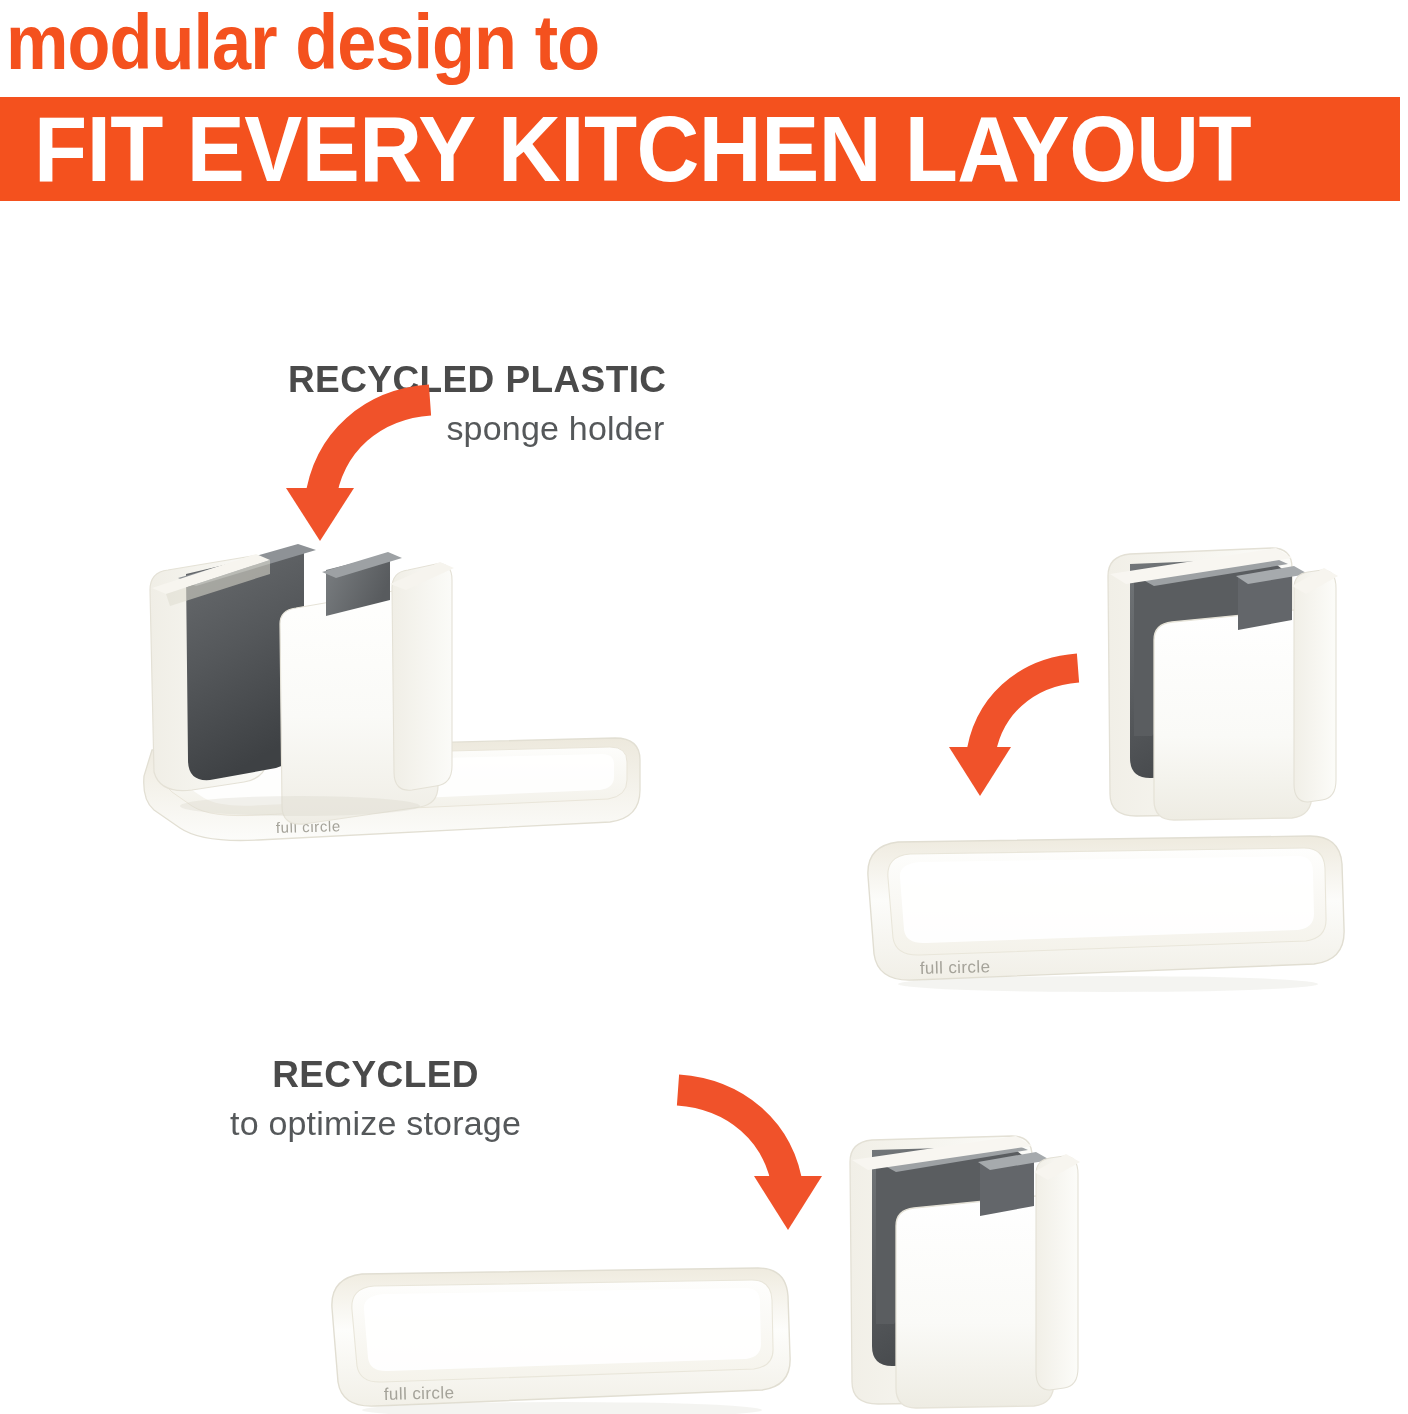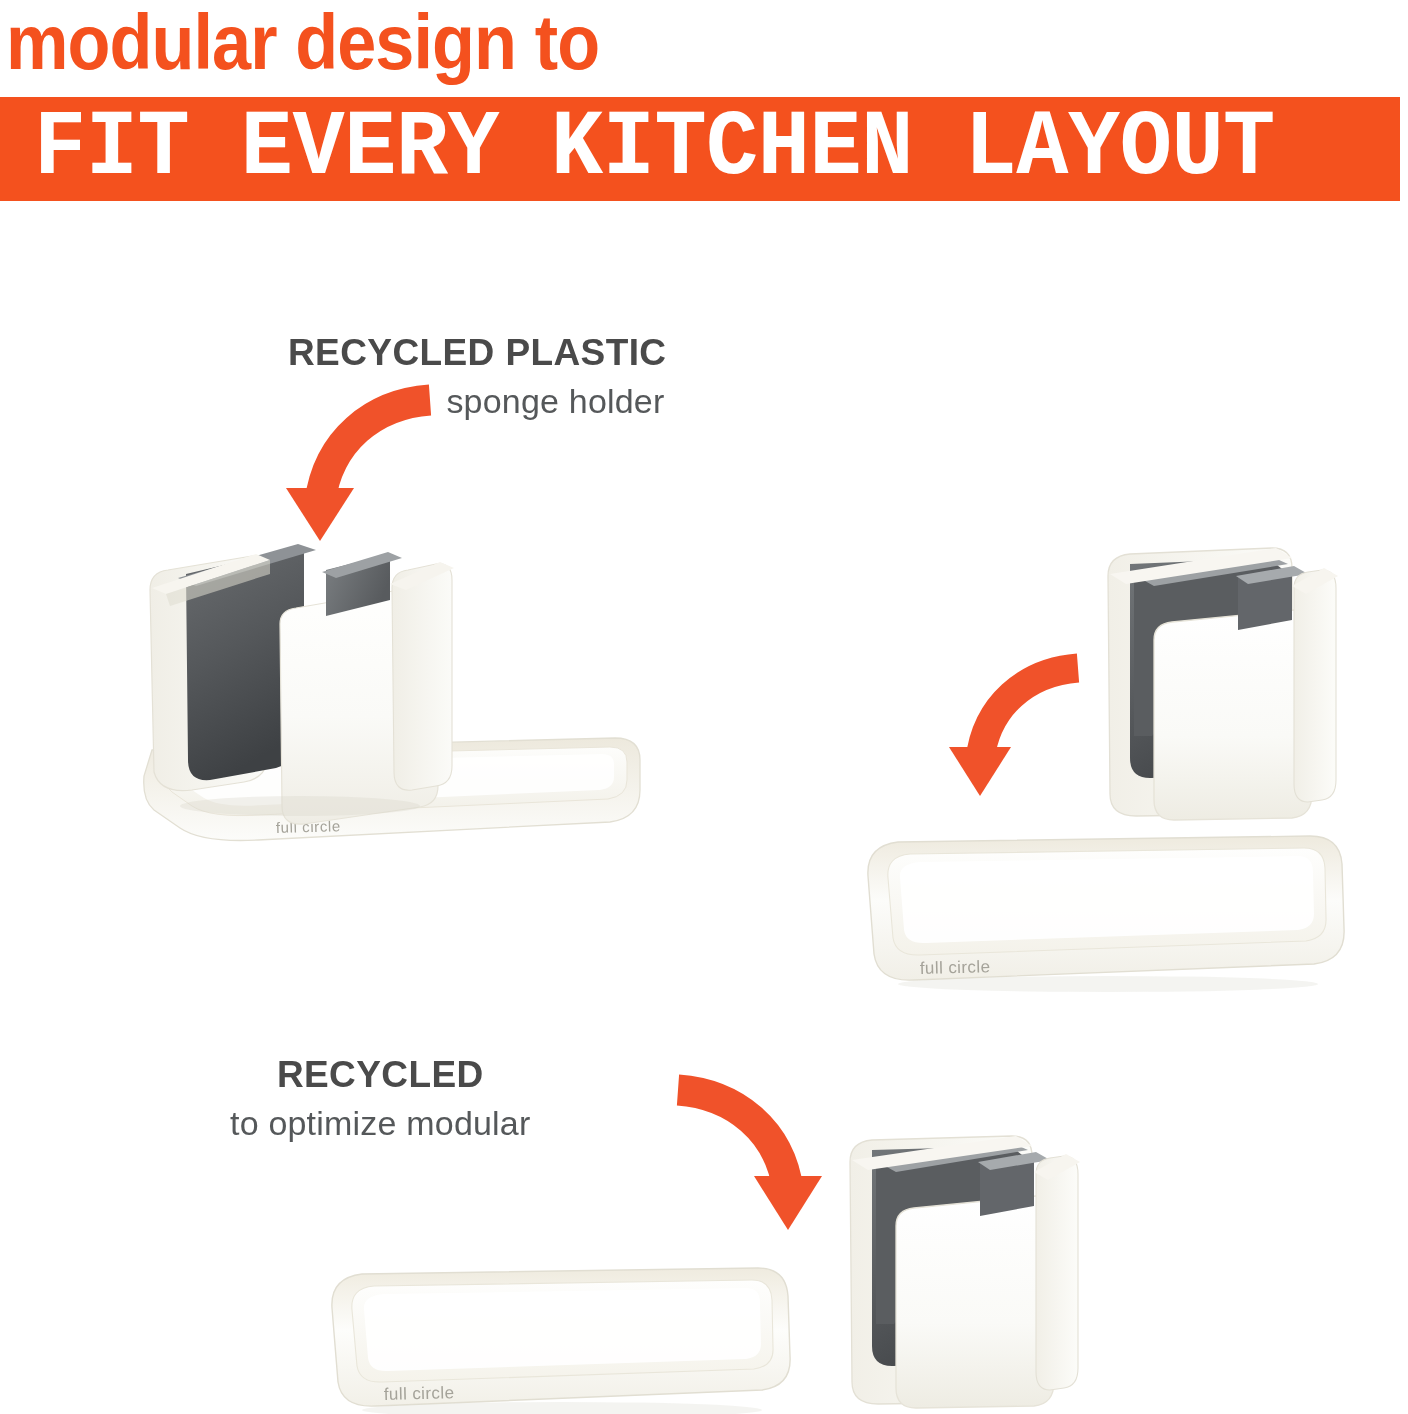--- a/index.html
+++ b/index.html
@@ -28,21 +28,20 @@
     transform:scaleX(0.90);
     transform-origin:left center;
     white-space:nowrap;
   }
   .headline-bar{
     position:absolute;
     left:0; top:97px;
     width:1400px; height:104px;
     background:#F4511E;
     overflow:hidden;
-    font-family:Liberation Mono, monospace;
   }
   .headline-bar-text{
     position:absolute;
     left:34px; top:-2px;
     font-size:92px;
     font-weight:bold;
     letter-spacing:-0.5px;
     line-height:108px;
     color:#FFFFFF;
     transform:scaleX(0.945);
@@ -62,21 +61,21 @@
   }
   .callout .sub{
     font-size:34px;
     font-weight:normal;
     color:#55585A;
     letter-spacing:0.2px;
     line-height:50px;
     white-space:nowrap;
   }
   .c1{ left:288px; top:330px; text-align:left; }
-  .c1 .ttl{ text-align:left; }
+  .c1 .ttl{ text-align:left;margin-top:27px; }
   .c1 .sub{ text-align:right; padding-right:2px; }
   .c2{ left:708px; top:552px; text-align:center; }
   .c3{ left:230px; top:1052px; text-align:center; }
 
   
   .arrow{ position:absolute; }
 
   
   .prod{ position:absolute; }
 </style>
@@ -239,21 +238,21 @@
       <path d="M 62 38 L 440 32 Q 455 32 455 48 L 456 90 Q 456 104 440 106
                L 68 119 Q 48 120 46 106 L 42 54 Q 40 40 62 38 Z" fill="#FFFFFF" opacity="0.9"></path>
 
       <text x="62" y="150" font-family="'Liberation Sans', sans-serif" font-size="17" fill="#A5A39A" letter-spacing="0.4" transform="rotate(-1.5 62 150)">full circle</text>
       <ellipse cx="250" cy="160" rx="210" ry="8" fill="#DCD9CF" opacity="0.3"></ellipse>
     </svg>
   </div>
 
   <div class="callout c3">
     <div class="ttl">RECYCLED</div>
-    <div class="sub">to optimize modular</div>
+    <div class="sub">to optimize storage</div>
   </div>
 
   <svg class="arrow" style="left:656px; top:1068px;" width="168" height="168" viewBox="0 0 168 168">
     <path d="M 22 22
              C 78 26, 124 62, 132 122" fill="none" stroke="#F0522A" stroke-width="31" stroke-linecap="butt"></path>
     <polygon points="132,162 98,108 166,108" fill="#F0522A"></polygon>
   </svg>
 
   <div class="prod" style="left:326px; top:1262px;">
     <svg width="470" height="160" viewBox="0 0 470 160">

